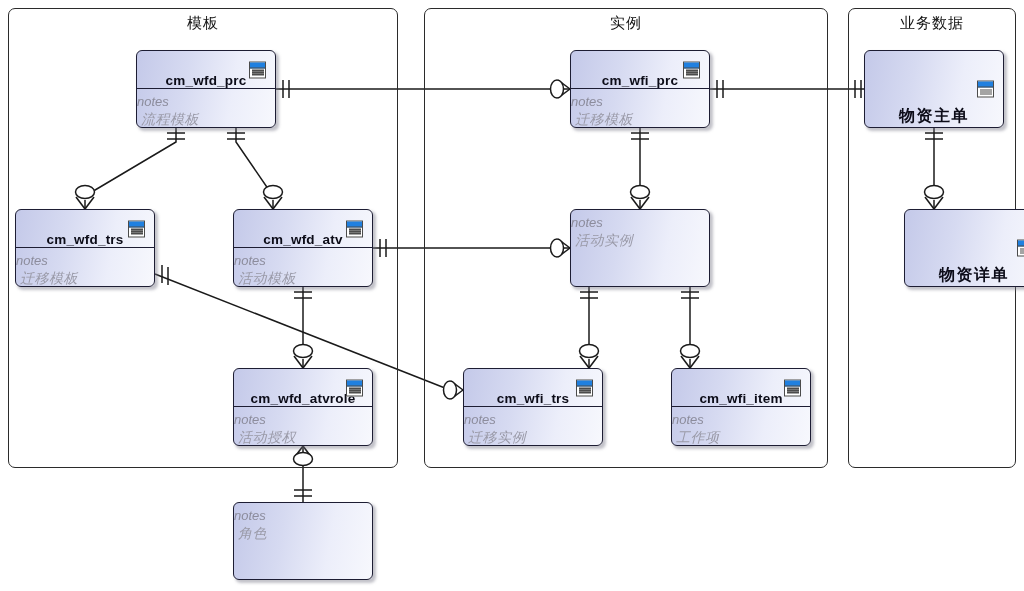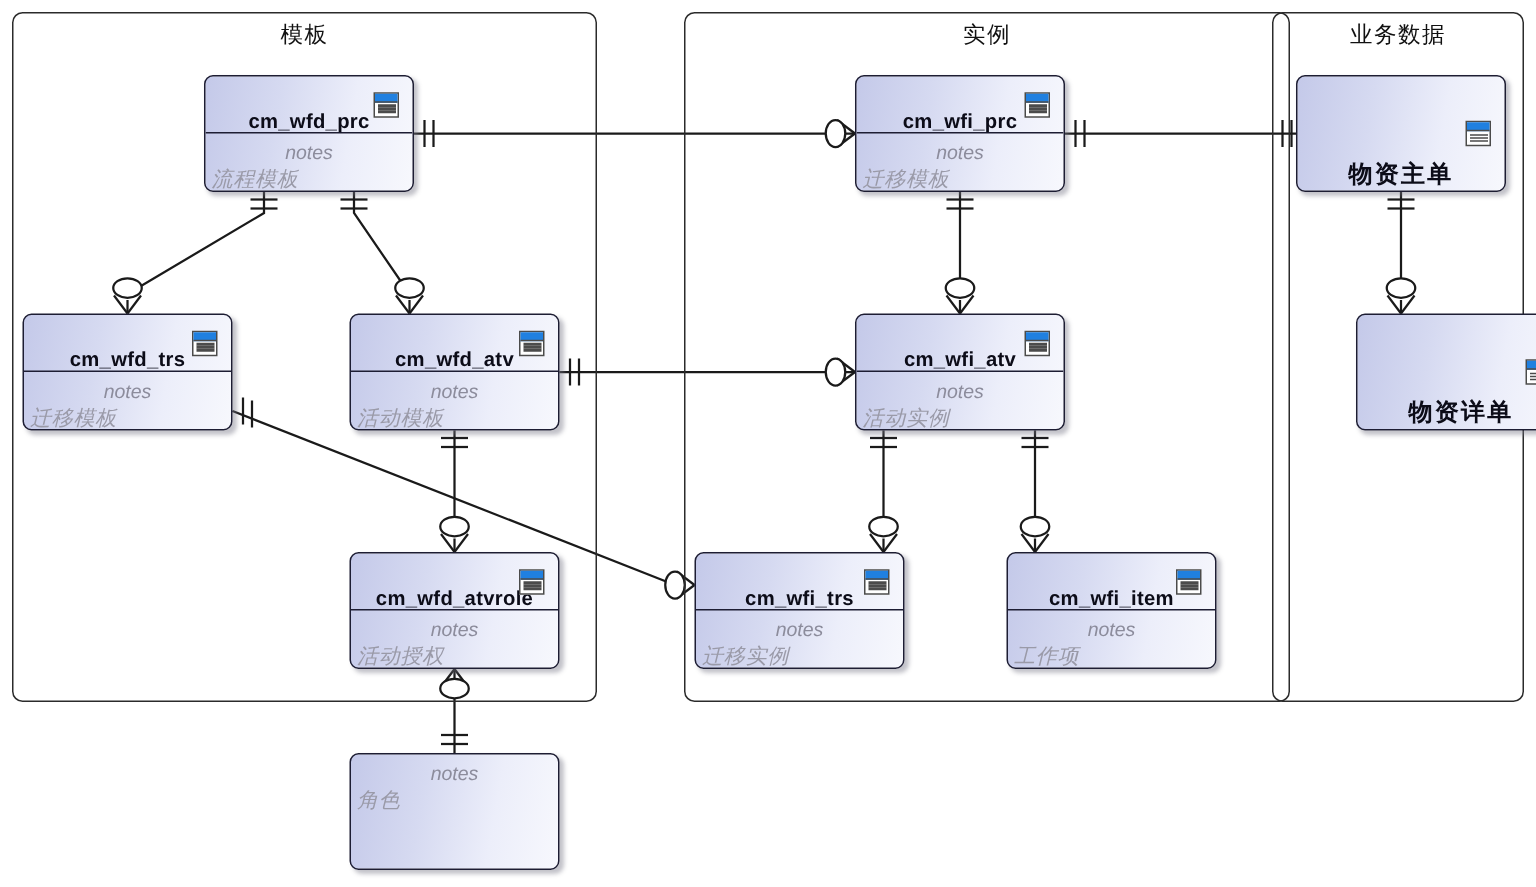--- a/index.html
+++ b/index.html
@@ -119,21 +119,21 @@
 
   .ent-body {
     position: relative;
     height: calc(100% - 38px);
     box-sizing: border-box;
   }
   .notes-label {
     position: absolute;
     left: 0; right: 0;
     top: 5px;
-    text-align: center;
+    text-align: left;
     font-size: 13px;
     font-style: italic;
     color: #8c8c9c;
     font-family: "Liberation Sans", "DejaVu Sans", sans-serif;
   }
   .notes-text {
     position: absolute;
     left: 4px;
     top: 22px;
     font-size: 14px;
@@ -258,21 +258,21 @@
       <line x1="934" y1="209" x2="943" y2="197"></line>
       <ellipse cx="934" cy="192" rx="9.5" ry="6.5" fill="#ffffff"></ellipse>
 
     </g>
   </svg>
 
   <div id="groups-layer">
       <div class="group" style="left: 8px; top: 8px; width: 390px; height: 460px;">
         <div class="group-title">模板</div>
       </div>
-      <div class="group" style="left: 424px; top: 8px; width: 404px; height: 460px; margin-left: 32px;">
+      <div class="group" style="left: 424px; top: 8px; width: 404px; height: 460px;">
         <div class="group-title">实例</div>
       </div>
       <div class="group" style="left: 848px; top: 8px; width: 168px; height: 460px;">
         <div class="group-title">业务数据</div>
       </div>
     </div>
   <div id="entities-layer">
       <div class="entity" style="left: 136px; top: 50px; width: 140px; height: 78px;">
         <div class="ent-head">
           <span class="ent-name">cm_wfd_prc</span>
@@ -358,31 +358,20 @@
               <i></i>
             </span>
           </span>
         </div>
         <div class="ent-body">
           <div class="notes-label">notes</div>
           <div class="notes-text">迁移模板</div>
         </div>
       </div>
       <div class="entity" style="left: 570px; top: 209px; width: 140px; height: 78px;">
-        <div class="ent-head">
-          <span class="ent-name">cm_wfi_atv</span>
-          <span class="tbl-icon">
-            <span class="ti-bar"></span>
-            <span class="ti-rows">
-              <i></i>
-              <i></i>
-              <i></i>
-            </span>
-          </span>
-        </div>
         <div class="ent-body">
           <div class="notes-label">notes</div>
           <div class="notes-text">活动实例</div>
         </div>
       </div>
       <div class="entity" style="left: 463px; top: 368px; width: 140px; height: 78px;">
         <div class="ent-head">
           <span class="ent-name">cm_wfi_trs</span>
           <span class="tbl-icon">
             <span class="ti-bar"></span>

